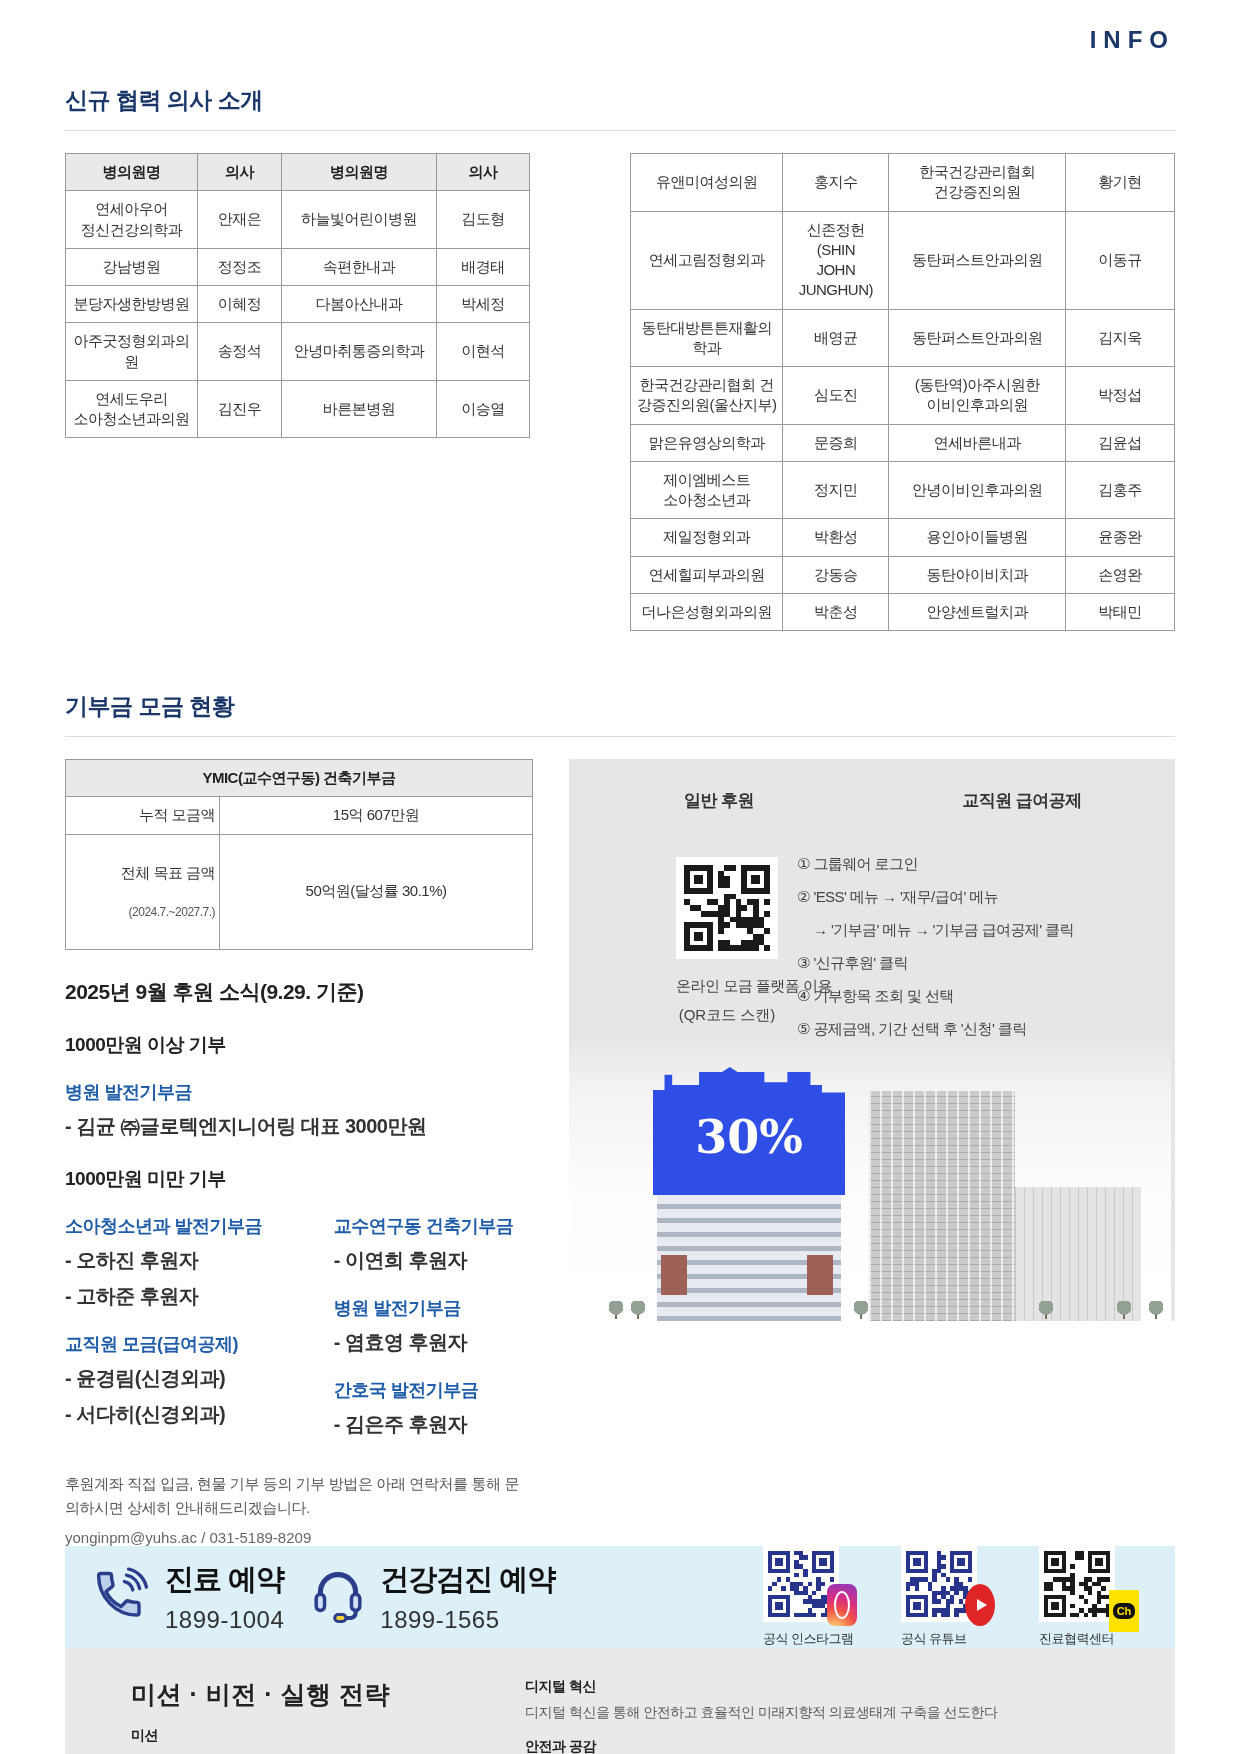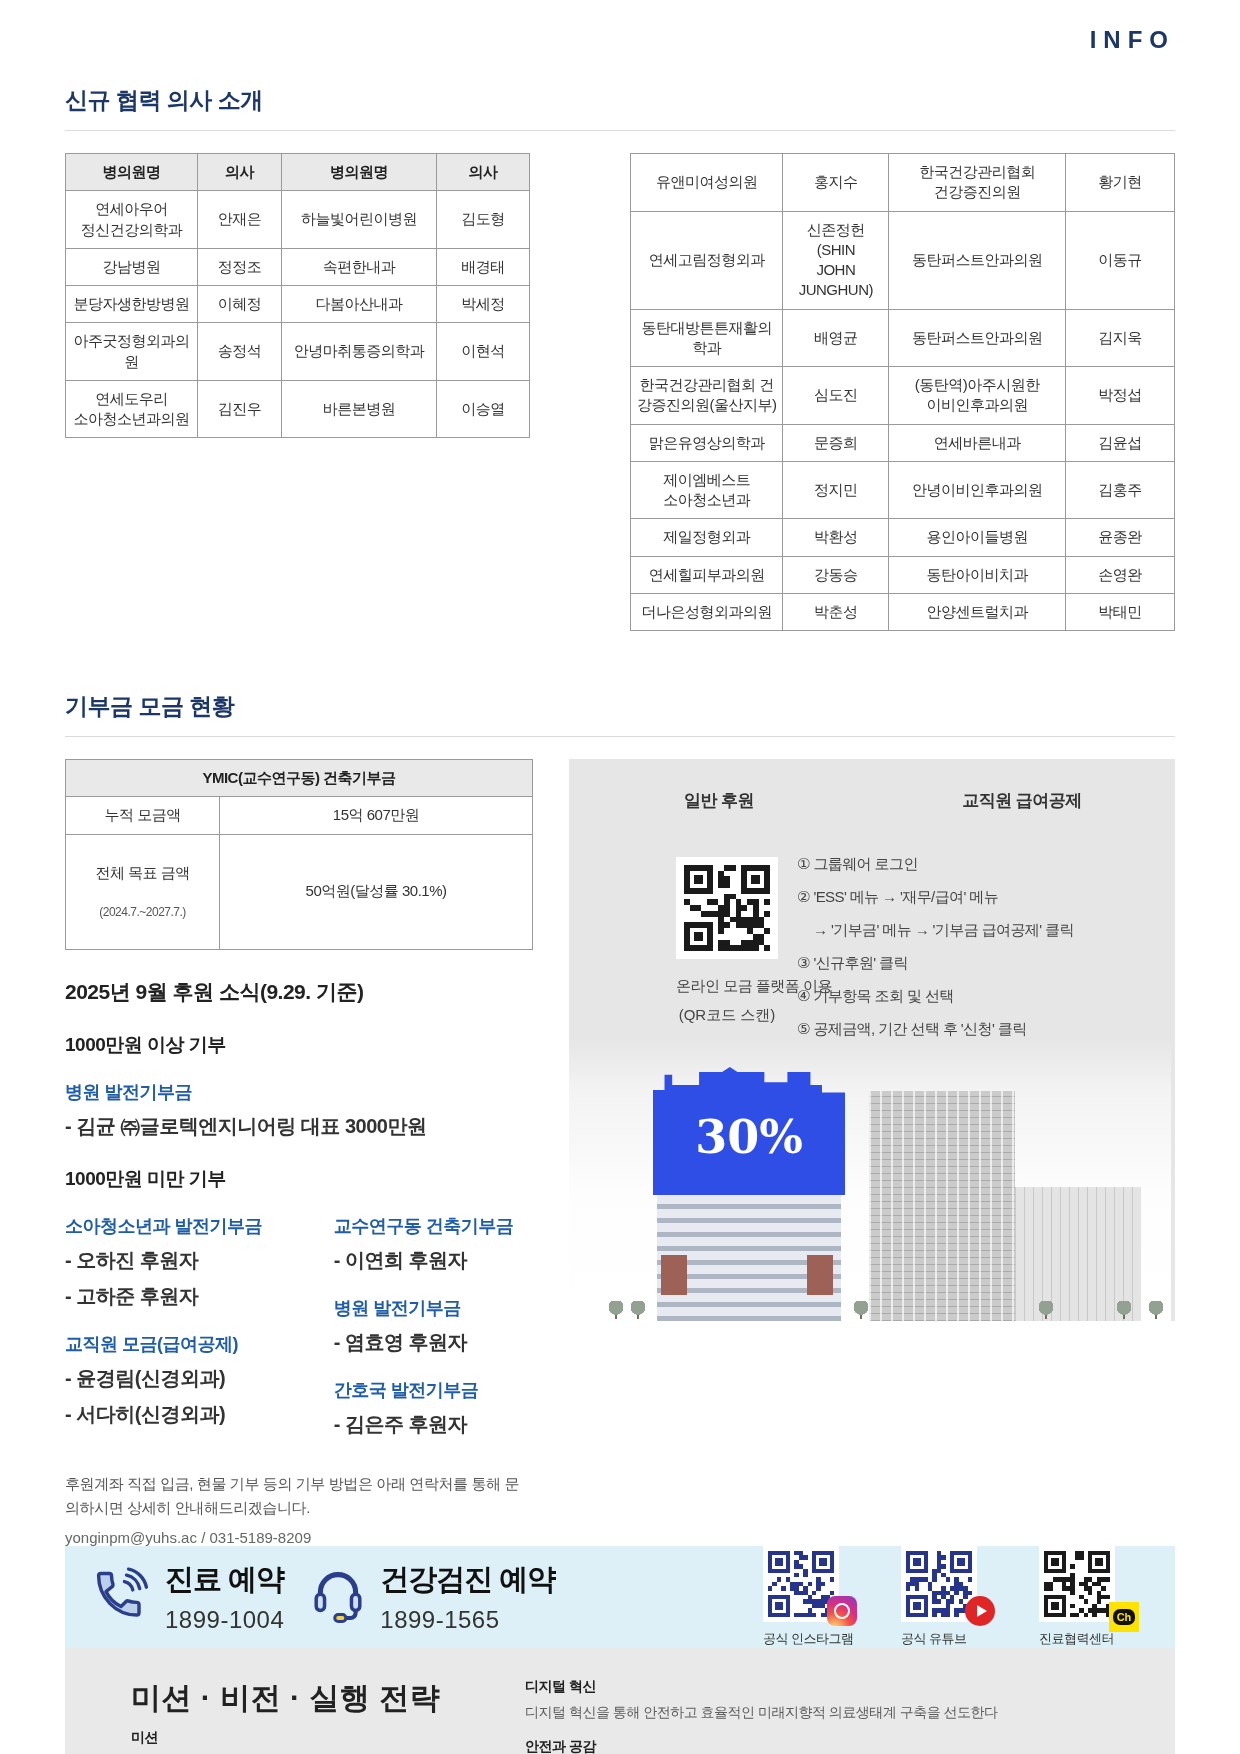--- a/index.html
+++ b/index.html
@@ -23,21 +23,21 @@
 
   table.tbl{border-collapse:collapse;width:100%;font-size:15px;color:#333;text-align:center;border:1.5px solid #555;}
   table.tbl th,table.tbl td{border:1px solid #9a9a9a;padding:8px 4px;line-height:1.35;white-space:pre-line;vertical-align:middle;letter-spacing:-0.5px;}
   table.tbl th{background:#e9e9e9;font-weight:bold;color:#222;}
   .pt-l .c1{width:28.5%}.pt-l .c2{width:18%}.pt-l .c3{width:33.5%}.pt-l .c4{width:20%}
   .pt-r .c1{width:28%}.pt-r .c2{width:19.5%}.pt-r .c3{width:32.5%}.pt-r .c4{width:20%}
 
   
   .col-left2{width:468px;}
   .col-right2{width:606px;}
-  .ymic td.lab{width:33%;}
+  .ymic td.lab{width:33%;text-align:right;}
   .ymic .sub{font-size:12px;color:#555;margin-top:1px;}
   .news-title{font-size:21px;font-weight:bold;color:#222;margin:28px 0 0;letter-spacing:-0.5px;}
   .tier-title{font-size:19px;font-weight:bold;color:#222;margin:26px 0 0;letter-spacing:-0.5px;}
   .don-group{margin-top:22px;}
   .don-name{font-size:18px;font-weight:bold;color:#1f5da8;letter-spacing:-0.5px;}
   .don-item{font-size:20px;font-weight:bold;color:#333;margin-top:9px;letter-spacing:-0.5px;}
   .don-cols{display:flex;gap:47px;}
   .don-colA{width:245px;}
   .don-colB{width:220px;}
   .note{font-size:15px;color:#555;line-height:1.65;margin-top:34px;letter-spacing:-0.4px;}
@@ -76,33 +76,33 @@
   
   .band{background:#ddf0f7;height:124px;display:flex;align-items:center;padding:0 40px 0 26px;box-sizing:border-box;}
   .band .icon{flex:0 0 auto;}
   .band-label-block{margin:0 26px 0 14px;}
   .band-label{font-size:29px;font-weight:bold;color:#111;letter-spacing:-1px;}
   .band-phone{font-size:24px;color:#333;margin-top:6px;letter-spacing:0.5px;}
   .band-spacer{flex:1;}
   .qr-item{position:relative;width:96px;margin-left:42px;text-align:left;}
   .qr-item .qr-box{width:66px;height:66px;padding:5px;margin:0;}
   .qr-cap{font-size:13px;color:#333;margin-top:8px;letter-spacing:-0.5px;white-space:nowrap;}
-  .badge{position:absolute;width:30px;height:30px;}
+  .badge{position:absolute;width:30px;height:42px;}
   .badge-insta{right:2px;bottom:22px;border-radius:8px;background:radial-gradient(circle at 25% 110%,#fed373 5%,#f15245 40%,#d92e7f 62%,#9b36b7 92%);}
   .badge-insta::after{content:'';position:absolute;inset:7px;border:2px solid #fff;border-radius:50%;}
   .badge-yt{right:2px;bottom:22px;border-radius:50%;background:#df2525;display:flex;align-items:center;justify-content:center;}
   .badge-yt .tri{width:0;height:0;border-left:10px solid #fff;border-top:6px solid transparent;border-bottom:6px solid transparent;margin-left:3px;}
   .badge-ch{right:-4px;bottom:16px;background:#ffe300;display:flex;align-items:center;justify-content:center;}
   .badge-ch .bub{background:#111;color:#ffe300;font-size:11px;font-weight:bold;border-radius:7px;padding:2px 4px;}
 
   
   .mission{background:#e9e9e9;display:flex;padding:30px 0 34px;box-sizing:border-box;min-height:180px;}
   .mission-left{width:460px;padding-left:66px;box-sizing:border-box;}
   .mission-right{flex:1;padding-right:30px;}
-  .mission-title{font-size:30px;font-weight:bold;color:#222;letter-spacing:0.5px;margin-bottom:10px;}
+  .mission-title{font-size:25px;font-weight:bold;color:#222;letter-spacing:0.5px;margin-bottom:16px;}
   .m-entry{margin-bottom:16px;}
   .m-name{font-size:14px;font-weight:bold;color:#222;letter-spacing:-0.5px;}
   .m-desc{font-size:14px;color:#5c5c5c;margin-top:8px;letter-spacing:-0.5px;}
 </style>
 </head>
 <body>
 
 <div class="page">
 
   <div class="info-row">

